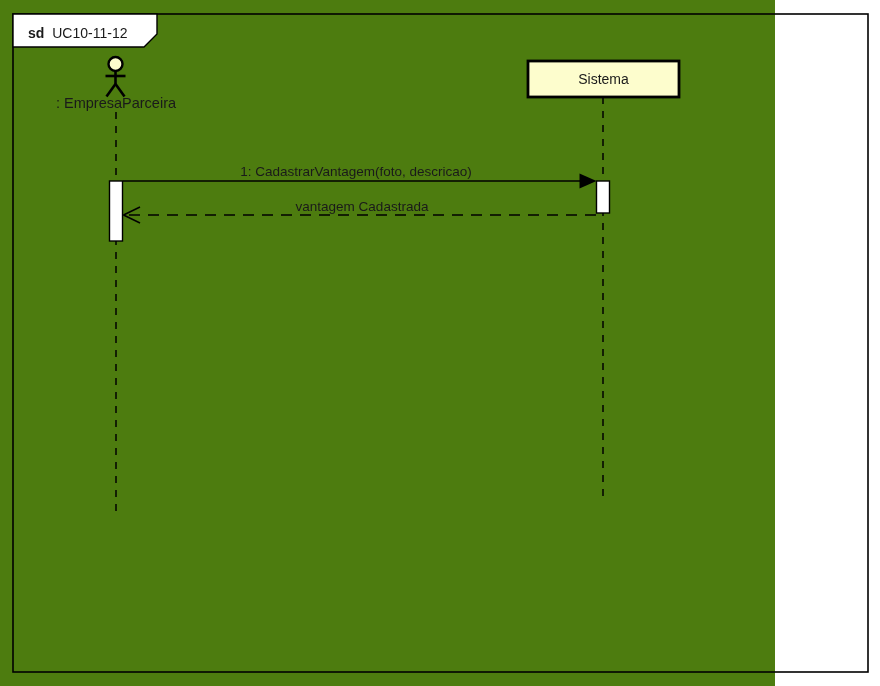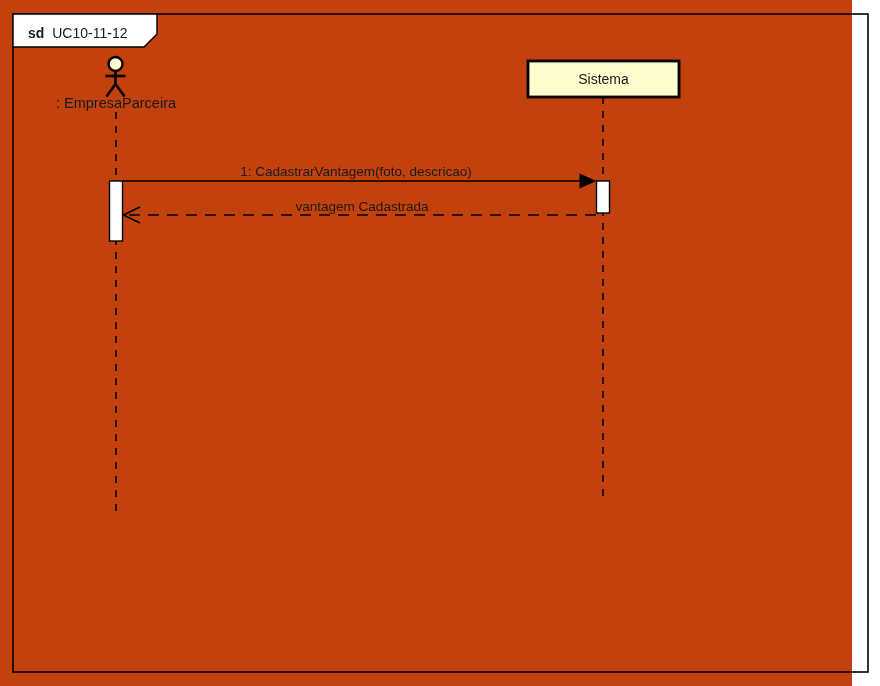--- a/index.html
+++ b/index.html
@@ -5,23 +5,23 @@
   html, body {
     margin: 0;
     padding: 0;
     background: #ffffff;
     width: 880px;
     height: 686px;
     overflow: hidden;
   }
   .canvas-wrap {
     position: relative;
-    width: 852px;
+    width: 775px;
     height: 686px;
-    background: #c2410c;
+    background: #4d7c0f;
   }
   svg {
     display: block;
     font-family: "Liberation Sans", "DejaVu Sans", sans-serif;
   }
   text {
     fill: #1a1a1a;
     font-size: 14px;
     font-family: "Liberation Sans", "DejaVu Sans", sans-serif;
   }

